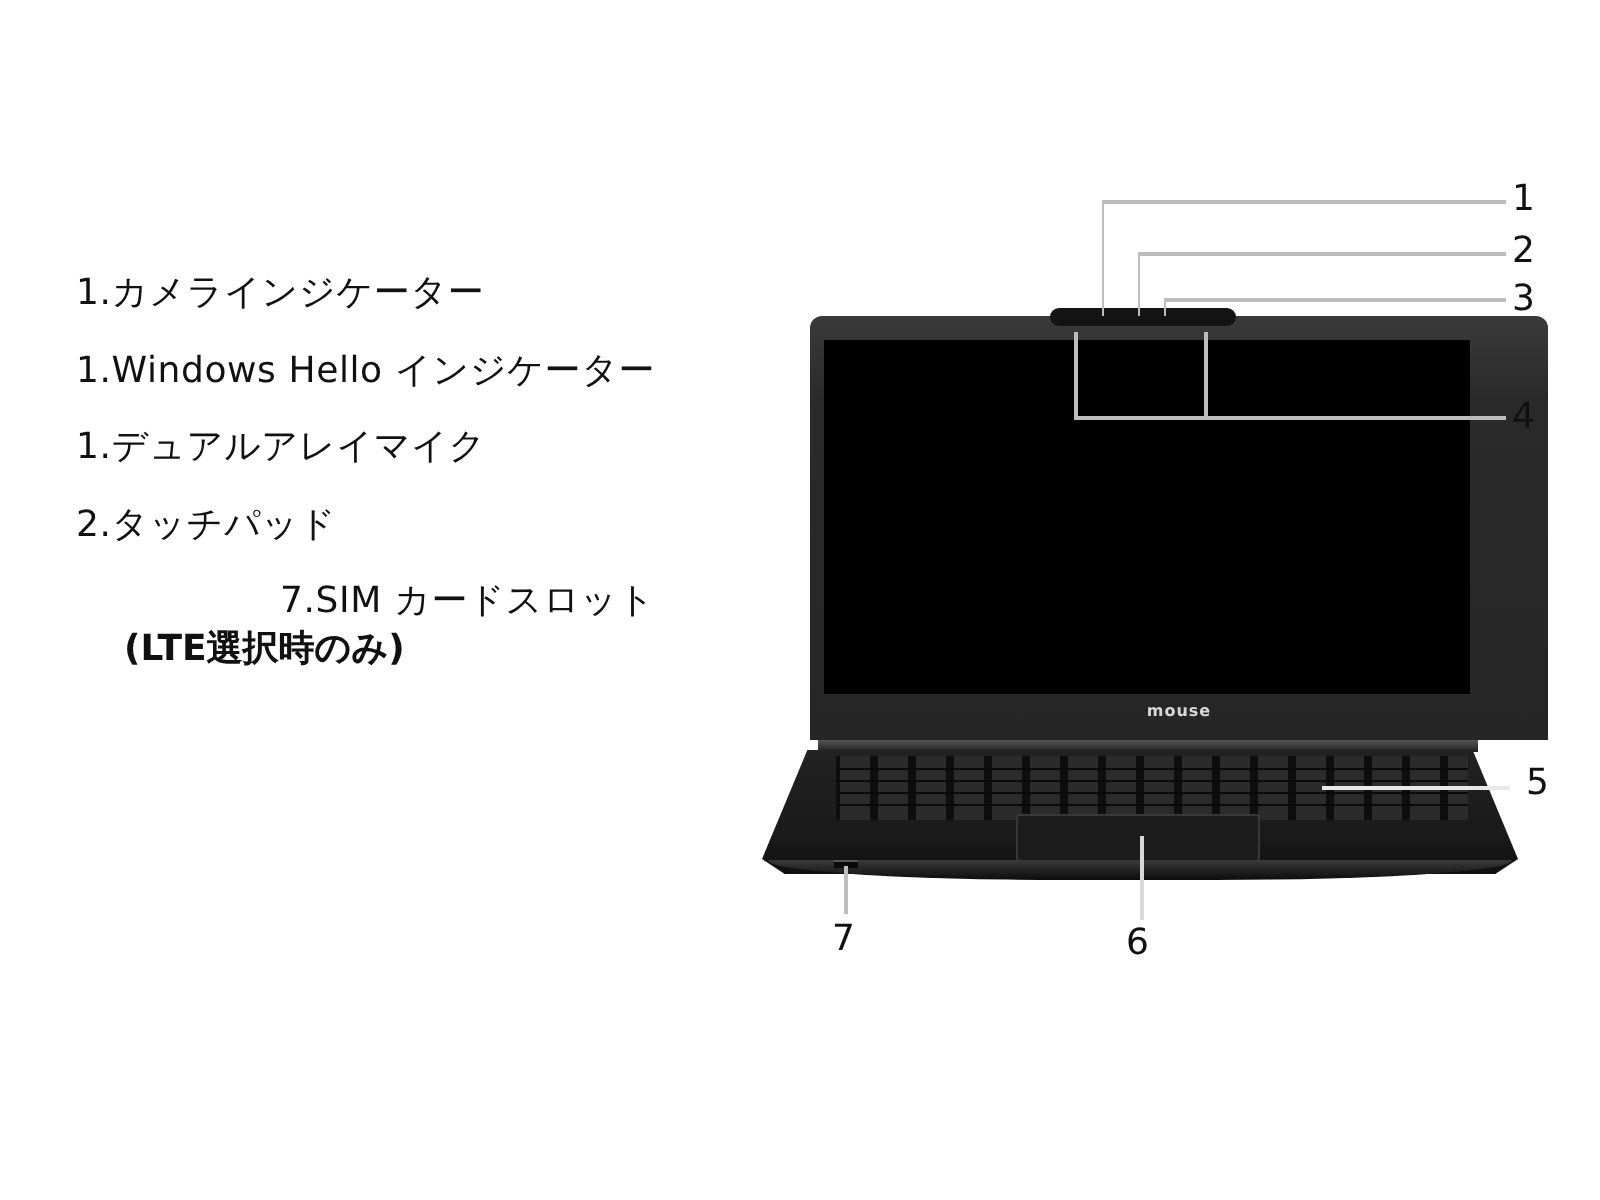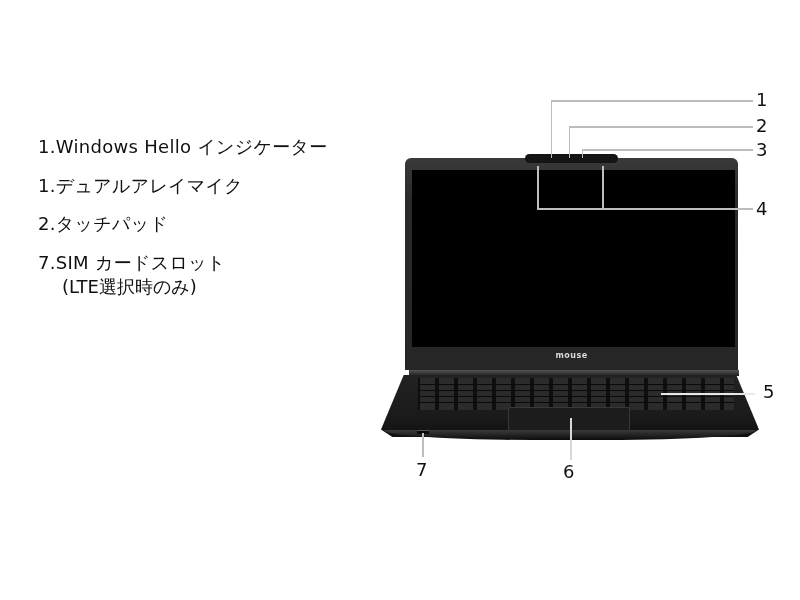--- a/index.html
+++ b/index.html
@@ -3,26 +3,26 @@
   <meta charset="utf-8">
   <style>
     html, body { margin: 0; padding: 0; }
     body {
       width: 800px; height: 600px; background: #ffffff; position: relative; overflow: hidden;
       font-family: "DejaVu Sans", "Liberation Sans", sans-serif; color: #111;
     }
     .legend { position: absolute; left: 38px; top: 134px; }
     .legend .title { font-size: 21px; line-height: 30px; margin-bottom: 4px; letter-spacing: 1px; }
     .legend .item { font-size: 18px; line-height: 26px; height: 38.5px; white-space: nowrap; letter-spacing: 0.3px; }
-    .legend .item.last { height: auto; }
-    .legend .sub { font-size: 18px; line-height: 22px; padding-left: 24px; white-space: nowrap; }
+    .legend .item.last { height: auto; text-align: right; }
+    .legend .sub { font-size: 18px; line-height: 22px; padding-left: 24px; white-space: nowrap; font-weight: bold; }
 
     
     .lid {
-      position: absolute; left: 405px; top: 158px; width: 333px; height: 212px;
+      position: absolute; left: 405px; top: 158px; width: 369px; height: 212px;
       background: linear-gradient(#3a3a3a, #2a2a2a 20%, #262626);
       border-radius: 6px 6px 0 0;
     }
     .lid .notch {
       position: absolute; left: 120px; top: -4px; width: 93px; height: 9px;
       background: #141414; border-radius: 5px;
     }
     .lid .screen {
       position: absolute; left: 7px; top: 12px; width: 323px; height: 177px; background: #000;
     }
@@ -60,20 +60,21 @@
     }
 
     
     .line { position: absolute; background: #bdbdbd; }
     .num { position: absolute; font-size: 18px; line-height: 20px; color: #111; }
   </style>
 </head>
 <body>
 
 <div class="legend">
+  <div class="item">1.カメラインジケーター</div>
   <div class="item">1.Windows Hello インジケーター</div>
   <div class="item">1.デュアルアレイマイク</div>
   <div class="item">2.タッチパッド</div>
   <div class="item last">7.SIM カードスロット</div>
   <div class="sub">(LTE選択時のみ)</div>
 </div>
 
 <div>
   <div class="lid">
     <div class="notch"></div>

